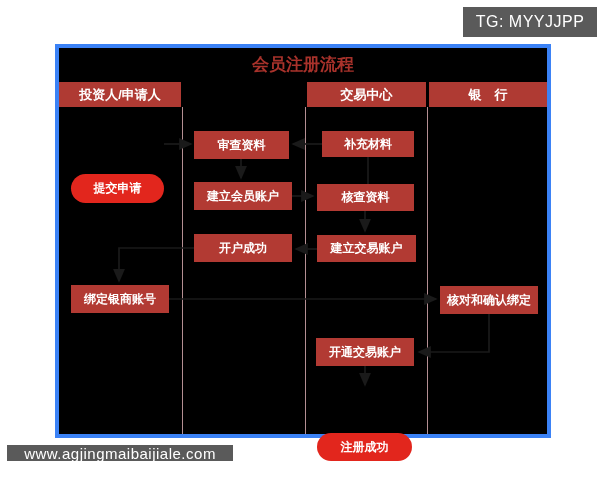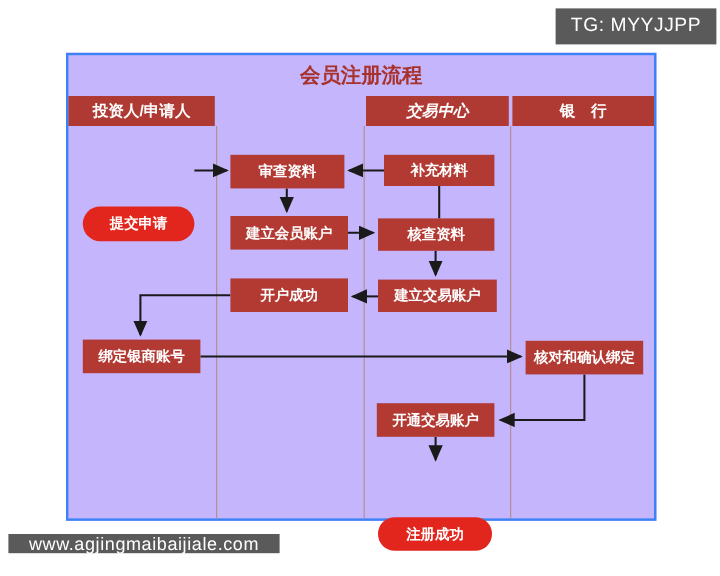--- a/index.html
+++ b/index.html
@@ -9,34 +9,34 @@
   }
   .badge{
     position:absolute;background:#5a5a5a;color:#ffffff;
     display:flex;align-items:center;justify-content:center;
     font-size:16px;letter-spacing:0.5px;
   }
   .tg-badge{left:463px;top:7px;width:134px;height:30px;}
   .site-badge{left:7px;top:445px;width:226px;height:16px;font-size:15px;}
   .flowchart{
     position:absolute;left:55px;top:44px;width:488px;height:386px;
-    border:2px solid #3b82f6;background:#c4b5fd;
+    border:4px solid #3b82f6;background:#000000;
   }
   .chart-title{
     position:absolute;left:0;top:0;width:100%;height:34px;line-height:34px;
     text-align:center;font-size:17px;font-weight:bold;color:#a8322b;
   }
   .header-row{position:absolute;left:0;top:34px;width:100%;height:25px;}
   .header-cell{
     position:absolute;top:0;height:25px;background:#af3a33;color:#ffffff;
     font-size:13px;font-weight:bold;display:flex;align-items:center;justify-content:center;
   }
   .hc0{left:0;width:122px;}
   .hc1{left:125px;width:120px;}
-  .hc2{left:248px;width:119px;font-style:italic;}
+  .hc2{left:248px;width:119px;}
   .hc3{left:370px;width:118px;}
   .divider{
     position:absolute;top:59px;width:1px;height:327px;background:#b48f93;
   }
   .d0{left:123px;} .d1{left:246px;} .d2{left:368px;}
   .node{
     position:absolute;color:#ffffff;font-size:12px;font-weight:bold;
     display:flex;align-items:center;justify-content:center;white-space:nowrap;
   }
   .rect{background:#b23a33;}

